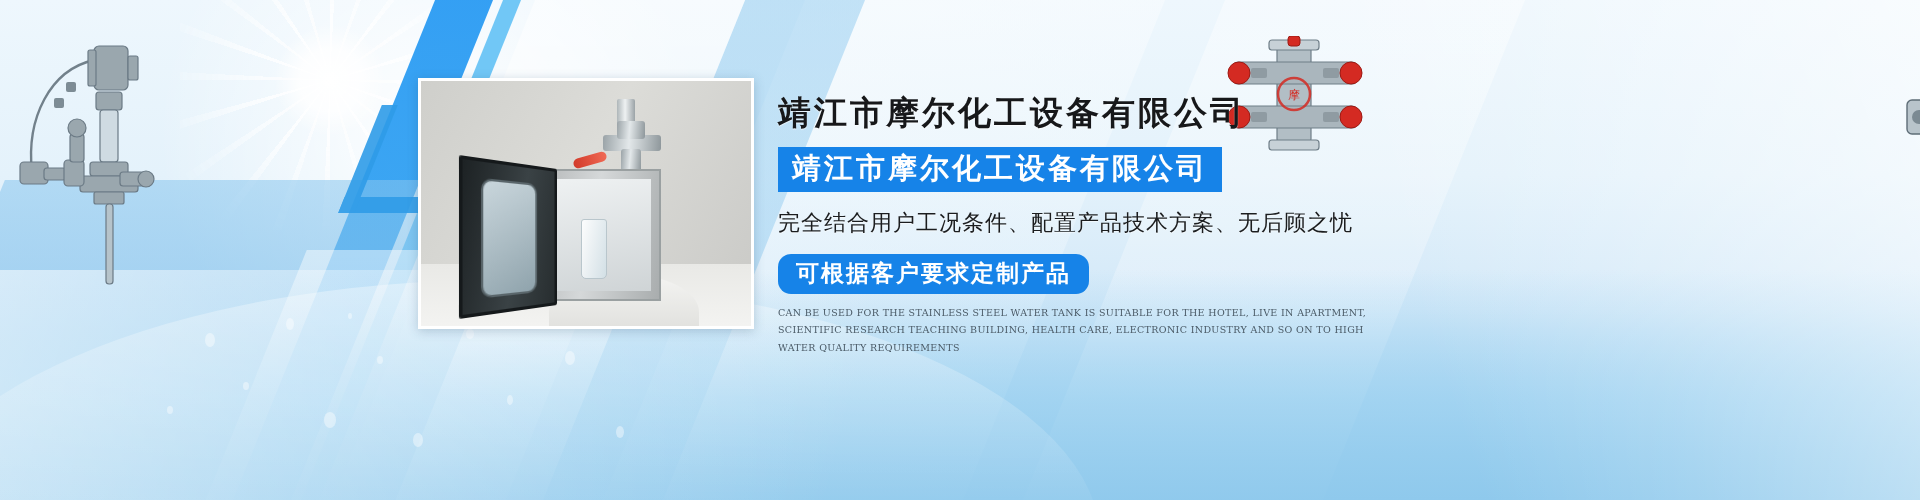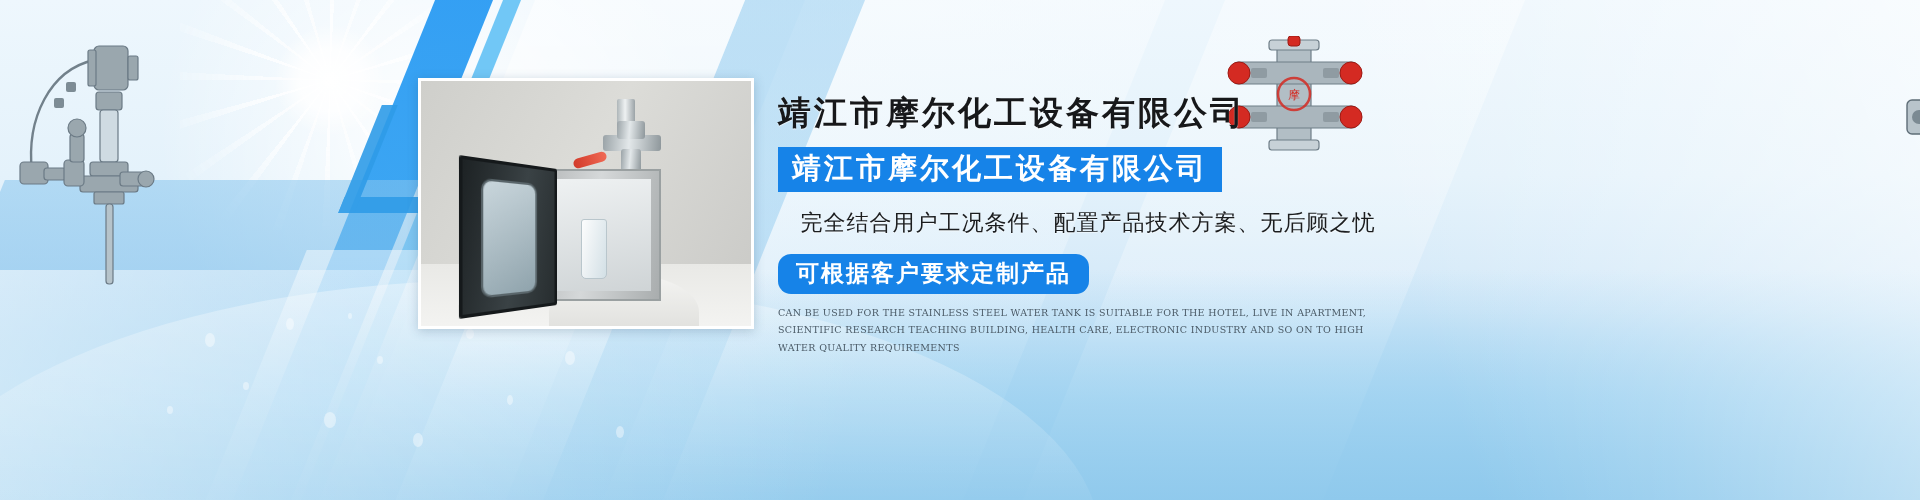--- a/index.html
+++ b/index.html
@@ -132,21 +132,20 @@
   .hl-blue{
     display:inline-block;background:#1683e8;color:#fff;
     font-size:29px;font-weight:700;letter-spacing:3px;
     padding:6px 14px 8px 14px;line-height:1.05;white-space:nowrap;
     font-family:"Liberation Sans","DejaVu Sans",sans-serif;
   }
   .line3{
     margin-top:18px;font-size:22px;color:#1b1d1f;letter-spacing:1px;
     white-space:nowrap;line-height:1.2;
     text-shadow:0 1px 1px rgba(255,255,255,.65);
-    text-align:center;
   }
   .hl-round{
     display:inline-block;margin-top:18px;background:#1683e8;color:#fff;
     font-size:23px;font-weight:700;letter-spacing:2px;
     padding:7px 18px 9px 18px;border-radius:13px;line-height:1.05;white-space:nowrap;
   }
   .eng{
     width:600px;
     font-family:"DejaVu Serif","Liberation Serif",serif;
     font-size:9.5px;line-height:1.85;letter-spacing:.35px;

